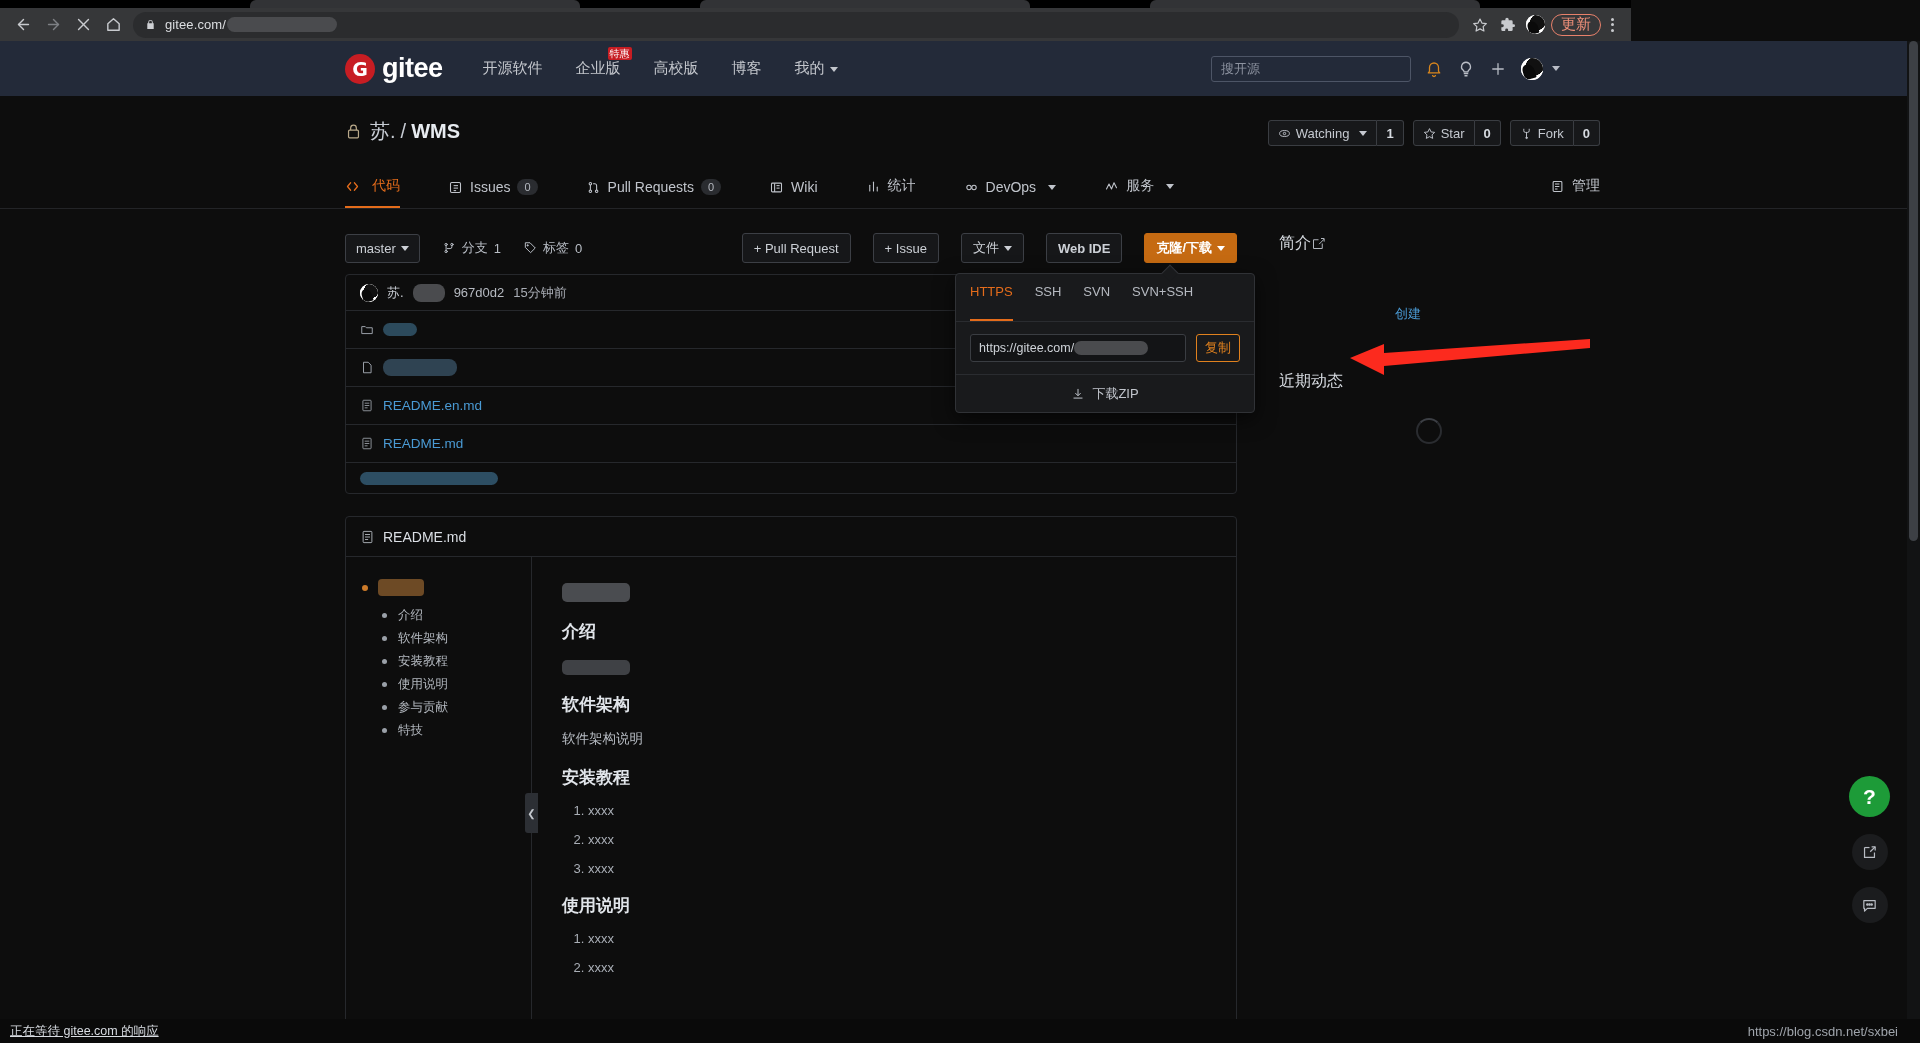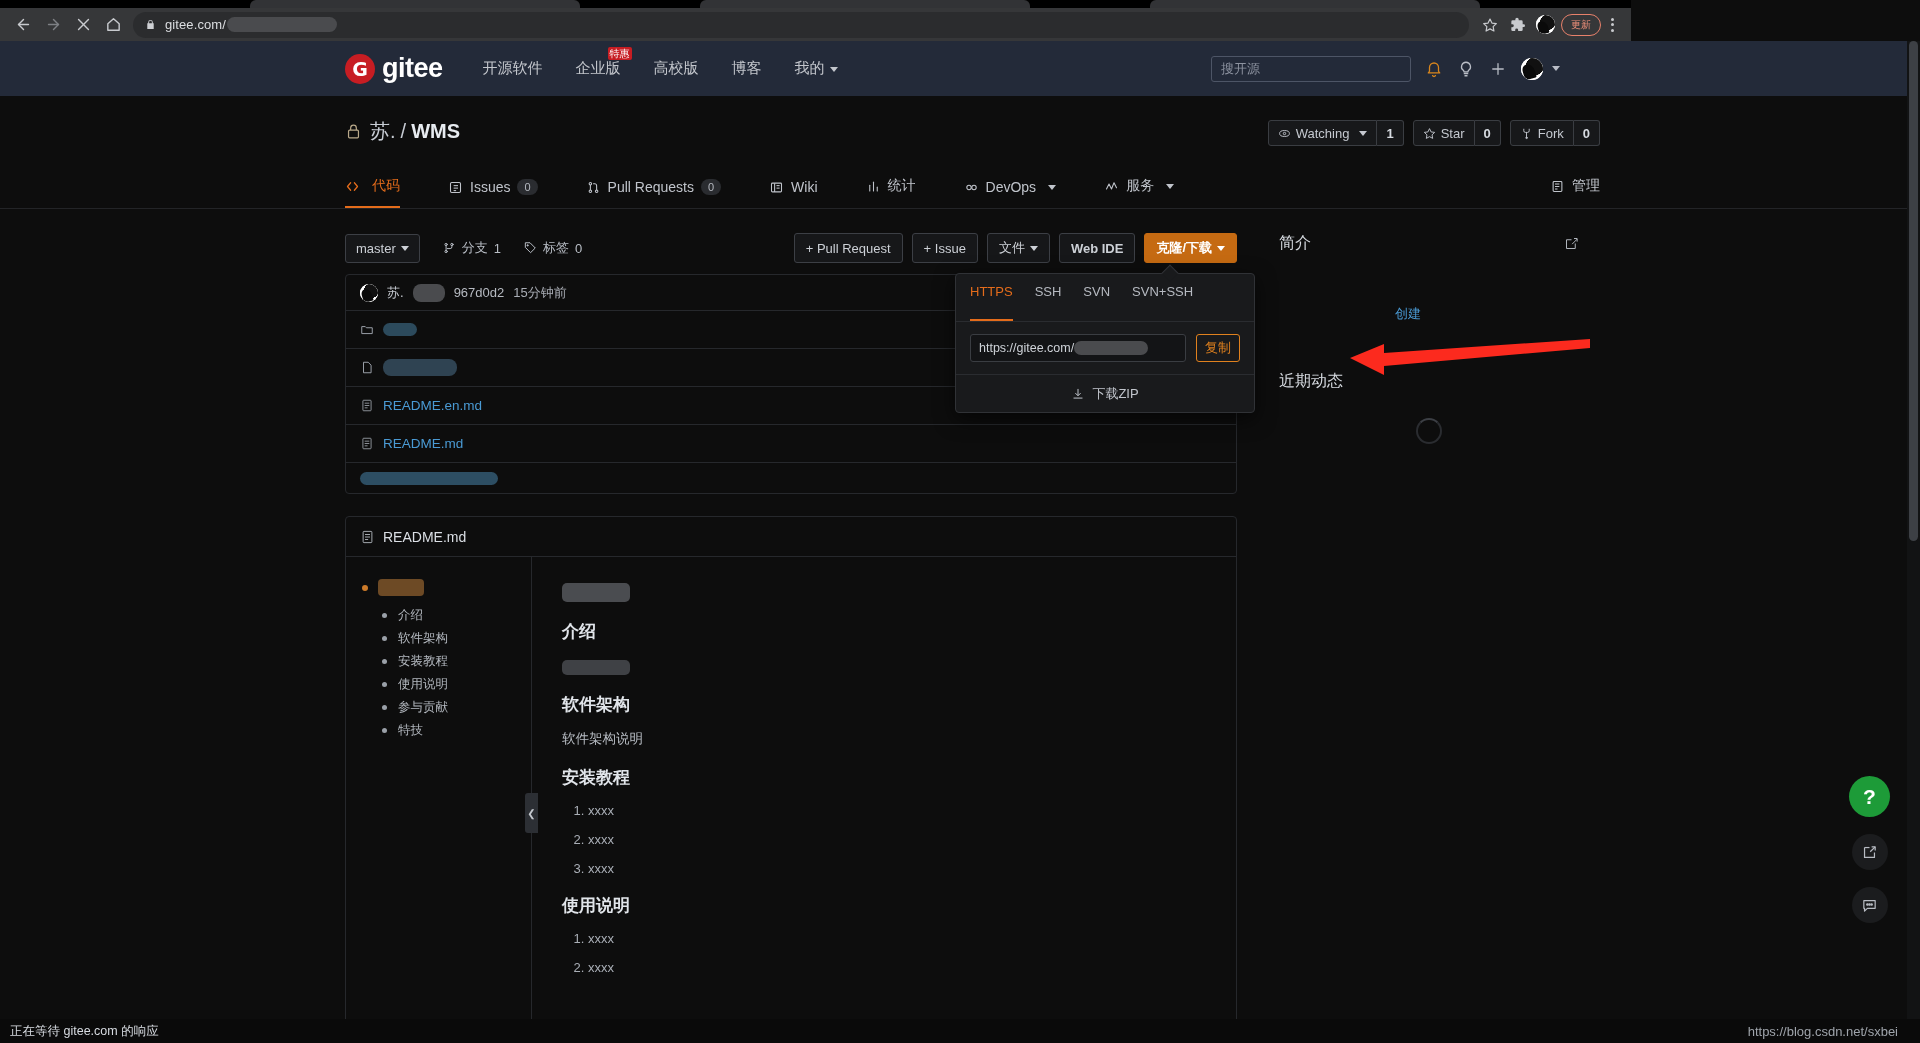--- a/index.html
+++ b/index.html
@@ -40,21 +40,21 @@
   .avatar-chrome::before {
     content: ""; position: absolute; inset: 0;
     background: radial-gradient(circle at 62% 38%, #111 0 46%, transparent 47%), #fff;
   }
   .avatar-chrome::after {
     content: ""; position: absolute; left: 10%; bottom: 0; width: 55%; height: 70%;
     background: #0a0a0a; border-radius: 40% 60% 10% 35%; transform: rotate(-16deg);
   }
   .update-btn {
     height: 22px; border: 1px solid #e8816b; border-radius: 11px; color: #f0907a;
-    font-size: 10px; display: flex; align-items: center; padding: 0 9px; flex: none; margin-left: 2px;
+    font-size: 15px; display: flex; align-items: center; padding: 0 9px; flex: none; margin-left: 2px;
   }
   .kebab { width: 22px; height: 26px; display:flex; flex-direction:column; align-items:center; justify-content:center; gap:2.5px; flex:none;}
   .kebab i { width: 3px; height: 3px; border-radius: 50%; background: #c8cace; display:block; }
 
   
   #page { width: 1920px; height: 1002px; background: #0d0d0d; position: relative; overflow: hidden; }
 
   
   #gitee-nav {
     height: 55px; background: #232a39; display: flex; align-items: center;
@@ -139,21 +139,21 @@
   .branch-btn {
     height: 29px; border: 1px solid #3c3f45; border-radius: 3px; background: #161719;
     color: #ccd0d6; font-size: 13px; display: flex; align-items: center; padding: 0 10px;
   }
   .meta-link { display: flex; align-items: center; gap: 6px; font-size: 13px; color: #b9bec6; margin-left: 22px; }
   .meta-link svg { width: 14px; height: 14px; }
   .toolbar-right { margin-left: auto; display: flex; align-items: center; }
   .tb-btn {
     height: 30px; border: 1px solid #3c3f45; background: #161719; color: #ccd0d6;
     font-size: 13px; display: flex; align-items: center; padding: 0 11px; border-radius: 3px;
-    margin-left: 9px; white-space: nowrap;
+    margin-left: 22px; white-space: nowrap;
   }
   .tb-btn.bold { font-weight: bold; }
   .tb-btn.primary { background: #c56a12; border-color: #c56a12; color: #fff; font-weight: bold; }
 
   
   #clone-popup {
     position: absolute; top: 40px; right: -18px; width: 300px; background: #191a1c;
     border: 1px solid #303236; border-radius: 4px; z-index: 40;
     box-shadow: 0 6px 20px rgba(0,0,0,.6);
   }
@@ -219,21 +219,21 @@
     align-items: center; justify-content: center; color: #c4c8ce; font-size: 10px;
   }
   .md { flex: 1; padding: 26px 30px; }
   .md .redact { border-radius: 5px; }
   .md h2 { font-size: 17px; color: #e1e5ea; margin: 18px 0 14px; font-weight: bold; }
   .md p { font-size: 13.5px; color: #b9bec5; margin-bottom: 6px; }
   .md ol { margin: 10px 0 10px 26px; }
   .md ol li { font-size: 13px; color: #a9aeb6; margin-bottom: 14px; }
 
   
-  .side-head { display: flex; align-items: center; justify-content: space-between; }
+  .side-head { display: flex; align-items: center; }
   .side-title { font-size: 16px; color: #d6dae0; }
   .side-icon { color: #b0b5bc; display: flex; }
   .side-icon svg { width: 15px; height: 15px; }
   .side-link { font-size: 13px; color: #4a9ad4; }
   .side-link.grey { color: #a9aeb6; }
   .side-block { margin-top: 48px; }
   .spinner {
     width: 26px; height: 26px; border: 2px solid #2a2c30; border-top-color: #3c3f45;
     border-radius: 50%; margin: 26px auto 0 auto;
   }
@@ -254,21 +254,21 @@
 
   
   #scrollbar { position: absolute; right: 0; top: 0; width: 13px; height: 1002px; background: #121314; }
   #scrollbar .thumb { position: absolute; top: 0; left: 2px; width: 9px; height: 500px; background: #3d4045; border-radius: 5px; }
 
   
   #statusbar {
     position: absolute; left: 0; bottom: 0; width: 1920px; height: 24px; background: #0a0a0a;
     display: flex; align-items: center; justify-content: space-between; padding: 0 0 0 10px; z-index: 70;
   }
-  #statusbar .loading { font-size: 12.5px; color: #d8dce2; }
+  #statusbar .loading { font-size: 12.5px; color: #d8dce2; text-decoration: underline; }
   #statusbar .wm { font-size: 13px; color: #9fa4ab; padding-right: 22px; }
 </style>
 </head>
 <body>
 
 <div id="browser-chrome">
   <div class="tabstrip">
     <div class="tab-ghost" style="left:250px;width:330px;"></div>
     <div class="tab-ghost" style="left:700px;width:330px;"></div>
     <div class="tab-ghost" style="left:1150px;width:330px;"></div>

